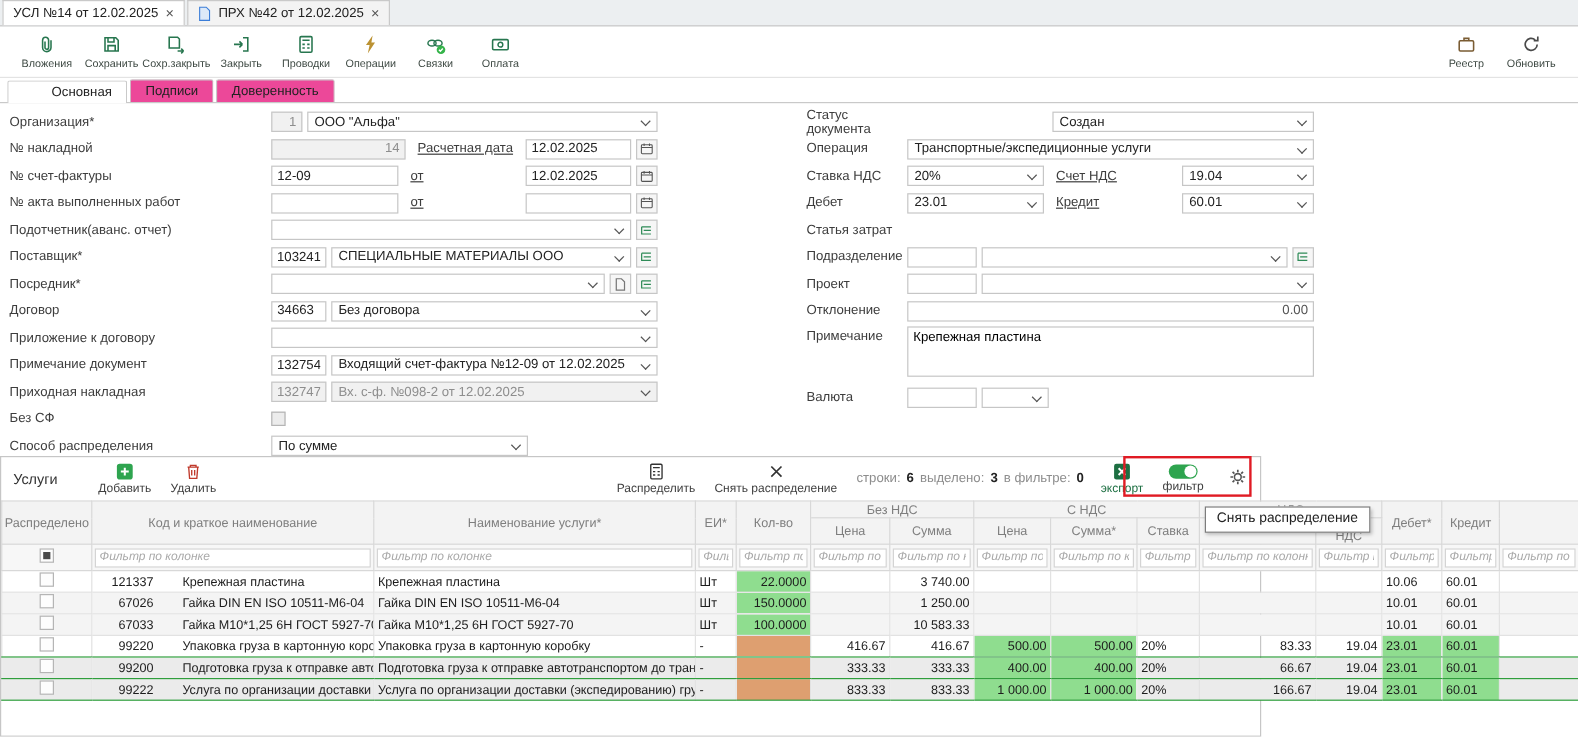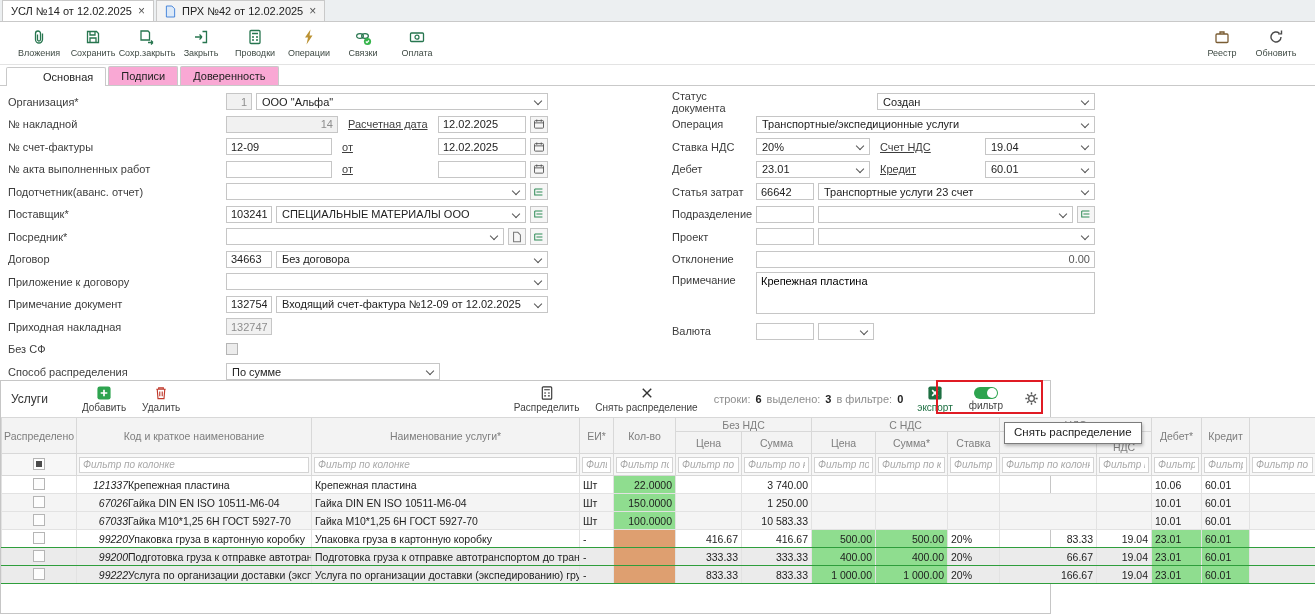--- a/index.html
+++ b/index.html
@@ -17,21 +17,21 @@
   .tabclose { color:#555; font-size:12px; line-height:1; cursor:pointer; }
   .tabclose::before { content:"×"; }
   .docicon { width:11px; height:13px; display:inline-block; }
   
   .toolbar { height:43px; display:flex; align-items:center; padding:0 12px; border-bottom:1px solid #e3e3e3; }
   .tb { width:54px; display:flex; flex-direction:column; align-items:center; gap:2px; font-size:9px; color:#3f4a44; cursor:pointer; }
   .tb svg { width:18px; height:18px; }
   .tb-spacer { flex:1; }
   
   .ftabs { height:21px; display:flex; align-items:flex-end; padding-left:6px; border-bottom:1px solid #c9c9c9; background:#fff; }
-  .ftab { padding:3px 12px; font-size:11px; border:1px solid #c9c9c9; border-bottom:none; background:#f9a8d4;
+  .ftab { padding:3px 12px; font-size:11px; border:1px solid #c9c9c9; border-bottom:none; background:#ec4899;
           margin-right:2px; border-radius:2px 2px 0 0; cursor:pointer; }
   .ftab.active { background:#fff; position:relative; top:1px;padding-left:36px; }
   
   .formarea { position:relative; height:294px; }
   .colL { position:absolute; left:8px; top:6px; width:540px; }
   .colR { position:absolute; left:672px; top:6px; width:423px; }
   .frow { display:flex; align-items:center; height:19px; margin-bottom:3.5px; }
   .colL .flabel { width:218px; flex:none; color:#3d3d3d; }
   .colR .flabel { width:84px;  flex:none; color:#3d3d3d; }
   .fctl { display:flex; align-items:center; flex:1; min-width:0; }
@@ -69,21 +69,21 @@
   
   table.grid { border-collapse:collapse; table-layout:fixed; width:1315px; }
   .grid th { background:#f3f3f3; border:1px solid #d8d8d8; font-weight:normal; color:#7e7e7e; font-size:10.5px; padding:0 2px; text-align:center; }
   .grid tr.hgroup th { height:14px; }
   .grid tr.hcols th { height:18px; }
   .grid tr.hfilter th { height:22px; background:#f7f7f7; padding:2px 2px; }
   .grid tr.hfilter input { width:100%; height:16px; border:1px solid #d4d4d4; font-size:10px; padding:0 3px; font-family:inherit; }
   .grid tr.hfilter input::placeholder { color:#a9a9a9; font-style:italic; }
   .grid td { border:1px solid #e2e2e2; font-size:10.5px; height:18px; padding:0 3px; white-space:nowrap; overflow:hidden; color:#1d1d1d; }
   .grid td.num { text-align:right; }
-  .rowcode { display:inline-block; width:48px; text-align:right; margin-right:0;font-style:italic; }
+  .rowcode { display:inline-block; width:48px; text-align:right; margin-right:24px; }
   tr.shade  td { background:#f4f4f4; }
   tr.shade2 td { background:#ebebeb; }
   tr.sel td { border-top:1px solid #2f9e3c; border-bottom:1px solid #2f9e3c; }
   td.g { background:#8fdd8f !important; }
   td.o { background:#de9f70 !important; }
   .ckcell { text-align:center; }
   .vh { display:inline-block; max-width:34px; white-space:normal; line-height:10px; }
   
   .redbox { position:absolute; left:936px; top:380px; width:107px; height:34px; border:2px solid #e01b24; z-index:20; pointer-events:none; }
   .tooltip { position:absolute; left:1004px; top:422px; height:22px; padding:3px 9px; border:1px solid #7c7c7c; background:#fff;
@@ -321,20 +321,24 @@
         <div class="combo flex1" style="margin-left:4px">
             <span class="val">Входящий счет-фактура №12-09 от 12.02.2025</span>
             <span class="chev"></span>
           </div>
       </div>
     </div>
     <div class="frow">
       <div class="flabel">Приходная накладная</div>
       <div class="fctl">
         <input class="inp ro" style="width: 46px; text-align: right;" value="132747">
+        <div class="combo ro flex1" style="margin-left:4px">
+            <span class="val">Вх. с-ф. №098-2 от 12.02.2025</span>
+            <span class="chev"></span>
+          </div>
       </div>
     </div>
     <div class="frow">
       <div class="flabel">Без СФ</div>
       <div class="fctl">
           <span class="cb dis"></span>
         </div>
     </div>
     <div class="frow">
       <div class="flabel">Способ распределения</div>
@@ -389,27 +393,20 @@
           </div>
         <span class="midlab">Кредит</span>
         <div class="combo mlauto" style="width:110px">
             <span class="val">60.01</span>
             <span class="chev"></span>
           </div>
       </div>
     </div>
     <div class="frow">
       <div class="flabel">Статья затрат</div>
-      <div class="fctl">
-        <input class="inp" style="width: 58px;" value="66642">
-        <div class="combo flex1" style="margin-left:4px">
-            <span class="val">Транспортные услуги 23 счет</span>
-            <span class="chev"></span>
-          </div>
-      </div>
     </div>
     <div class="frow">
       <div class="flabel">Подразделение</div>
       <div class="fctl">
         <input class="inp" style="width: 58px;">
         <div class="combo flex1" style="margin-left:4px">
             <span class="val"></span>
             <span class="chev"></span>
           </div>
         <span class="sqbtn">

